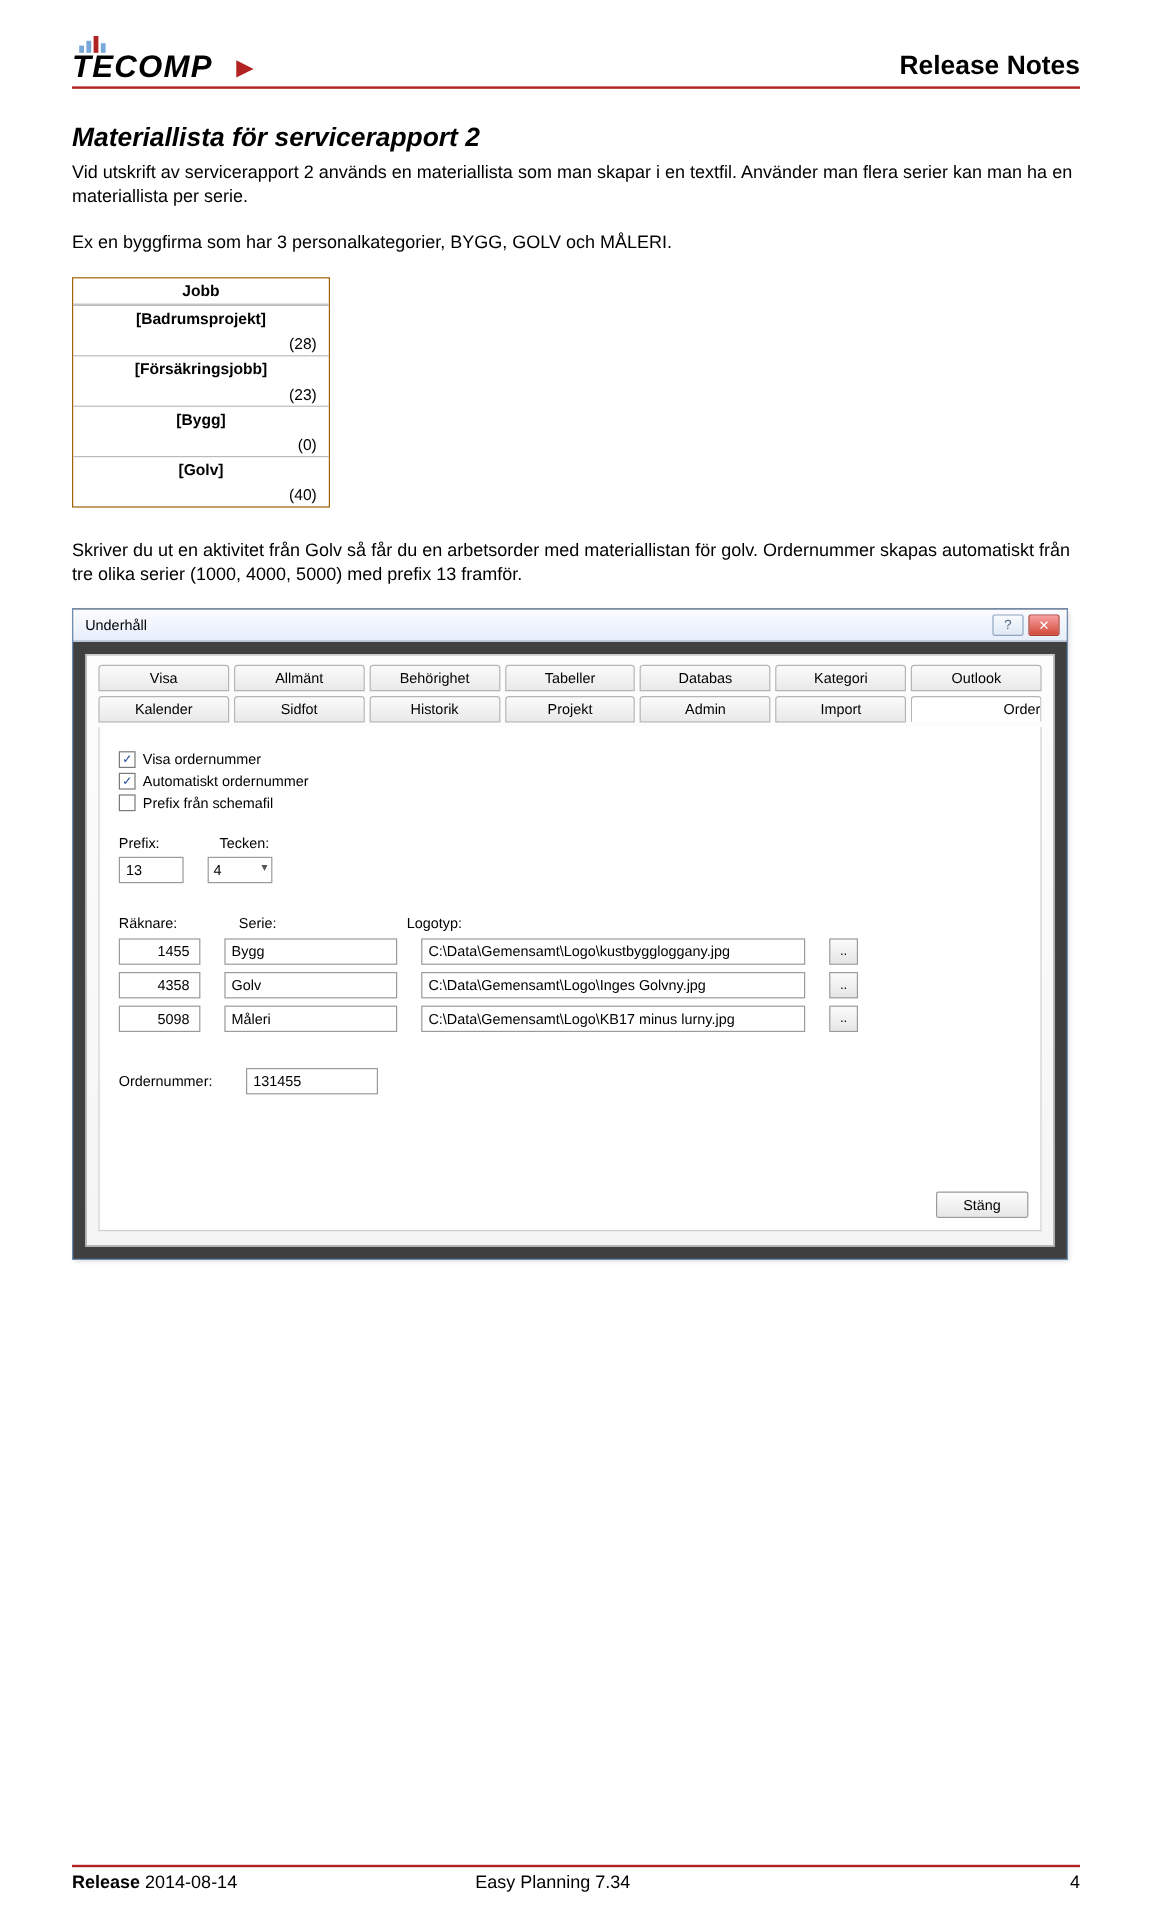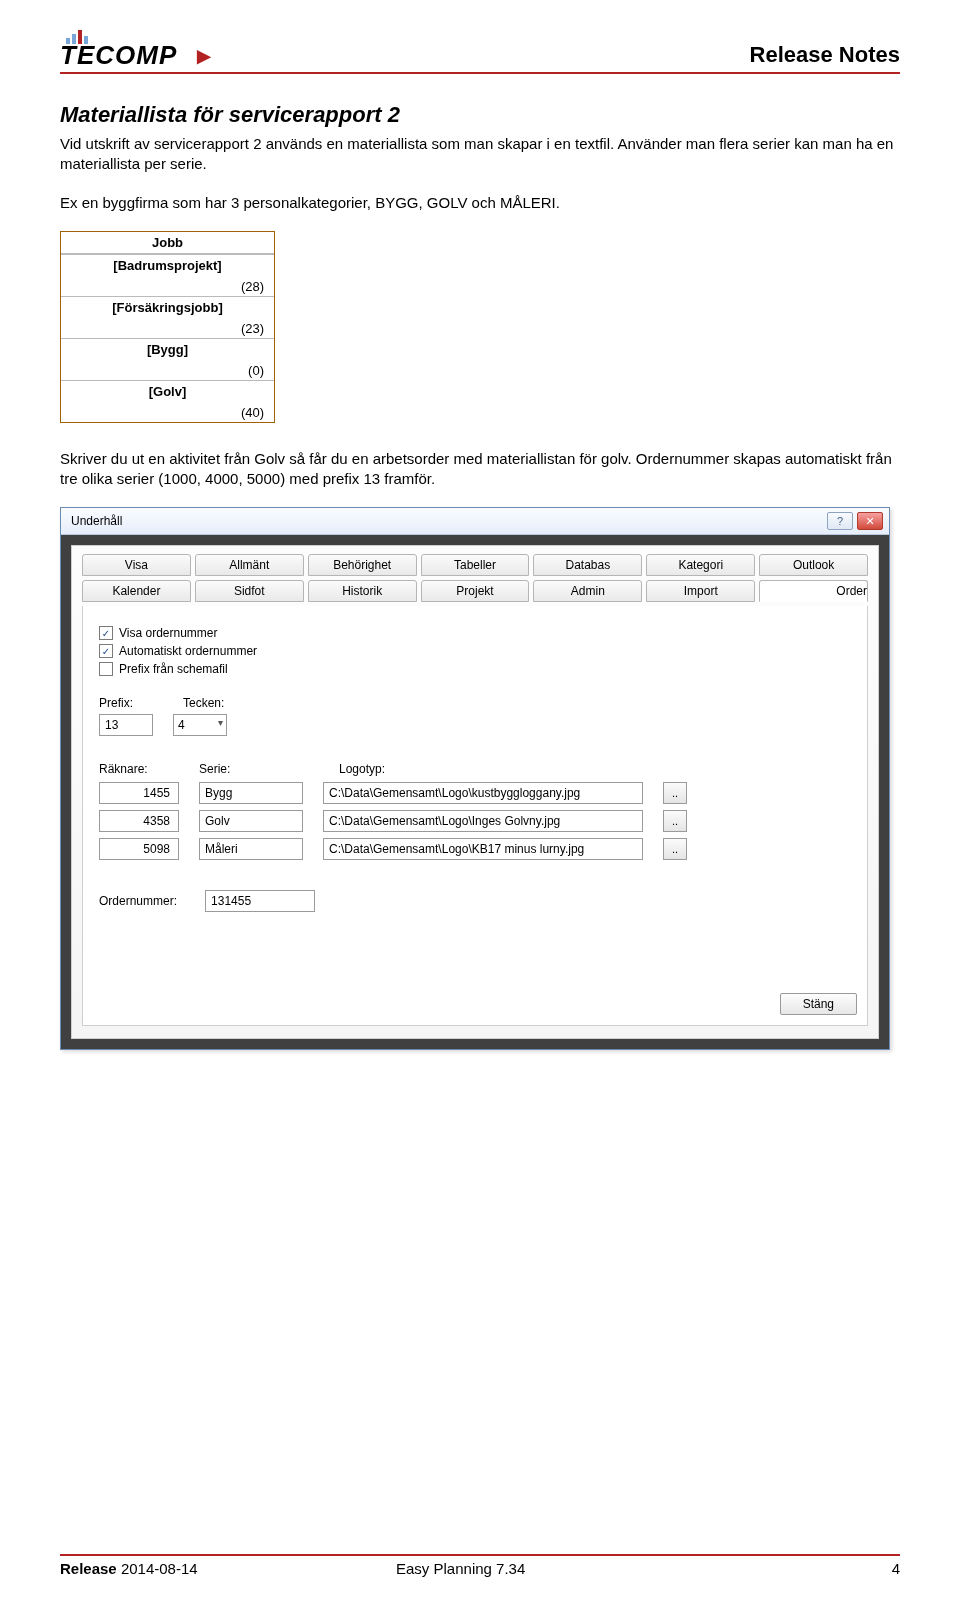--- a/index.html
+++ b/index.html
@@ -118,22 +118,22 @@
     position:relative;
   }
   .select-like::after{
     content:"▾";position:absolute;right:3px;top:2px;color:#555;font-size:10px;
   }
   .series-hdr{display:flex;gap:20px;margin-top:26px;font-size:12px;}
   .series-hdr .c1{width:80px;}
   .series-hdr .c2{width:120px;}
   .series-hdr .c3{width:320px;}
   .series-row{display:flex;gap:20px;margin-top:6px;align-items:center;}
-  .series-row .tinput.c1{width:80px;text-align:right;padding-right:8px;}
-  .series-row .tinput.c2{width:104px;}
+  .series-row .tinput.c1{width:68px;text-align:right;padding-right:8px;}
+  .series-row .tinput.c2{width:144px;}
   .series-row .tinput.c3{width:320px;}
   .browse-btn{
     border:1px solid #9a9a9a;background:linear-gradient(#fbfbfb,#e5e5e5);
     width:24px;height:22px;display:flex;align-items:center;justify-content:center;
     font-size:11px;
   }
   .ordnr-row{display:flex;gap:28px;margin-top:30px;align-items:center;}
   .stang{
     position:absolute; right:10px; bottom:10px;
     border:1px solid #9a9a9a;background:linear-gradient(#fdfdfd,#e7e7e7);

